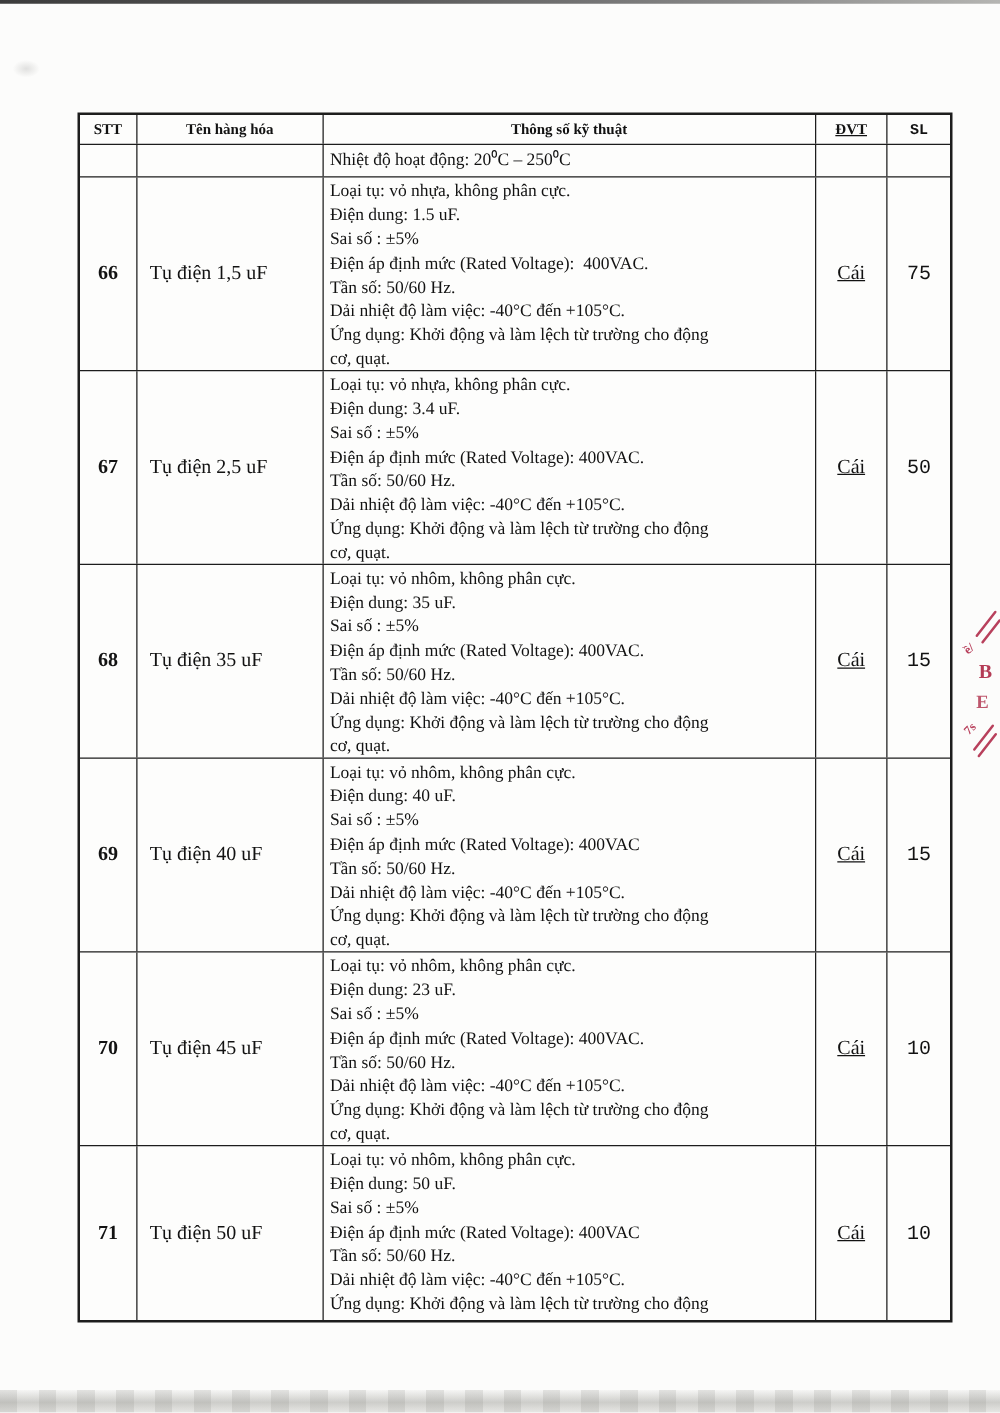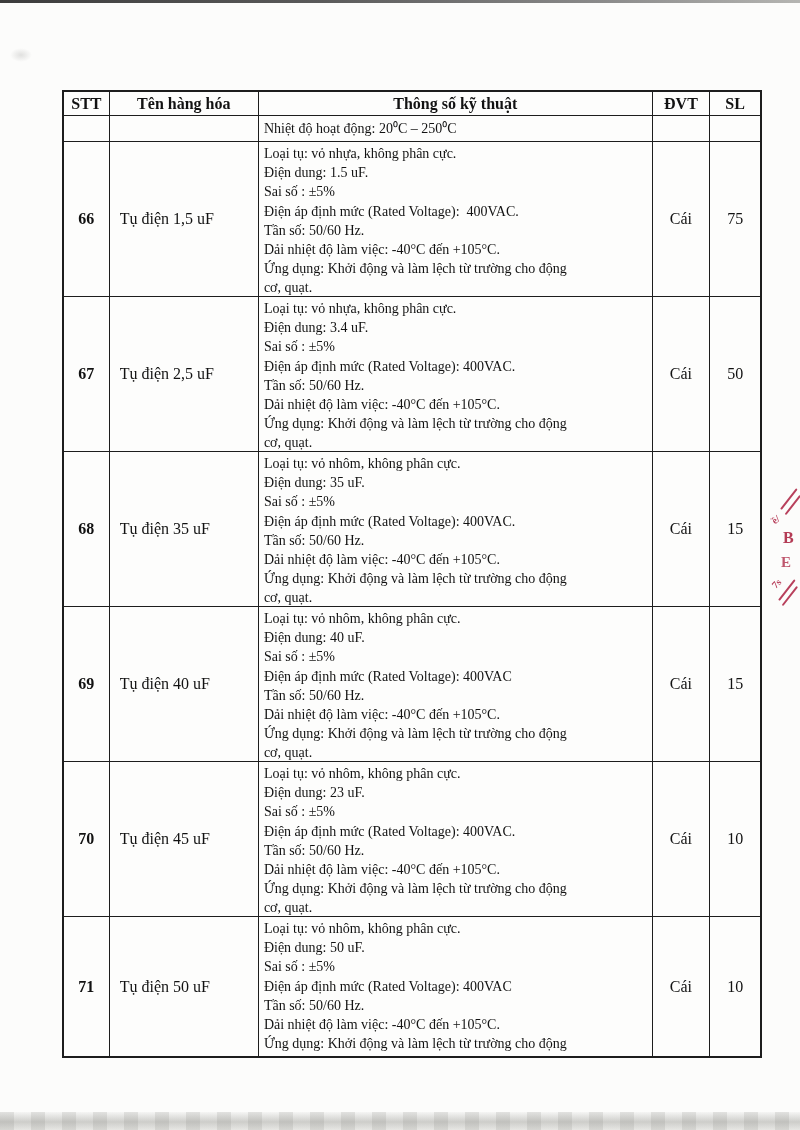--- a/index.html
+++ b/index.html
@@ -41,25 +41,25 @@
   .trow.last{border-bottom:none;}
   .cell{
     box-sizing:border-box;
     border-right:1.6px solid #1d1d1d;
     overflow:hidden;
   }
   .cell.sl-c{border-right:none;}
   .stt-c{width:46px;display:flex;align-items:center;justify-content:center;font-weight:bold;}
   .name-c{width:150px;display:flex;align-items:center;justify-content:flex-start;padding-left:10px;}
   .spec-c{width:396px;padding:2px 4px 0 5px;}
-  .dvt-c{width:58px;display:flex;align-items:center;justify-content:center;}
-  .sl-c{width:50px;display:flex;align-items:center;justify-content:center;}
+  .dvt-c{width:58px;display:flex;align-items:center;justify-content:center;text-decoration:underline;}
+  .sl-c{width:50px;display:flex;align-items:center;justify-content:center;font-family:Liberation Mono, monospace;}
 
   .hrow{height:24px;border-bottom:1.9px solid #1d1d1d;}
-  .hrow .cell{display:flex;align-items:center;justify-content:center;font-weight:bold;font-size:16px;padding:0;}
+  .hrow .cell{display:flex;align-items:center;justify-content:center;font-weight:bold;font-size:12px;padding:0;}
   .hrow .spec-c{padding:0;}
 
   .carry{height:26px;}
   .carry .spec-c{padding-top:1px;}
   .carry .spec-line{line-height:23px;}
 
   .r-tall{height:155px;}
   .r-last{height:139px;}
   .spec-line{line-height:19.2px;font-size:14px;white-space:nowrap;}
   .name-c, .stt-c, .dvt-c, .sl-c{font-size:16px;}

